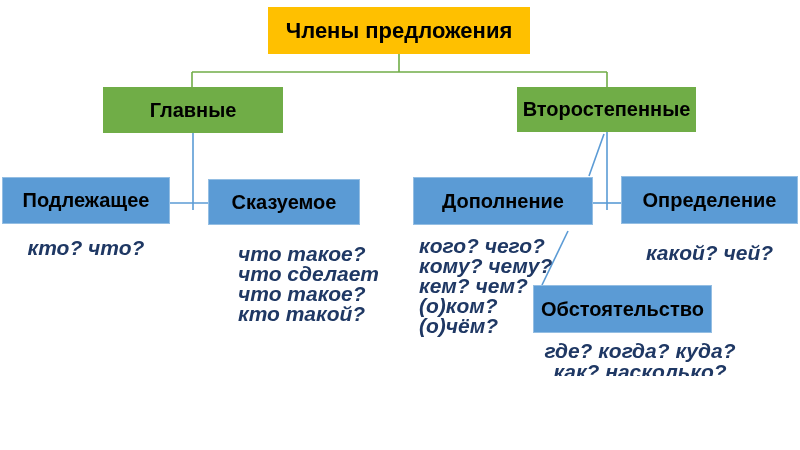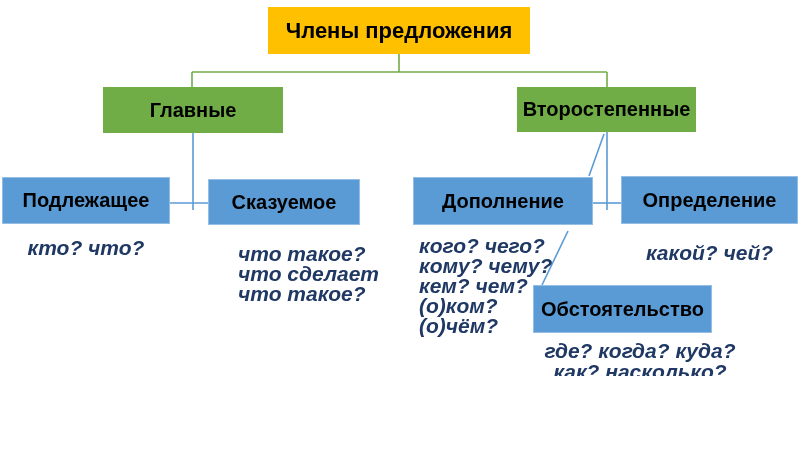--- a/index.html
+++ b/index.html
@@ -107,20 +107,21 @@
   </div>
 
   <div class="questions q-center" style="left:2px; top:238px; width:168px;">
     <div>кто? что?</div>
   </div>
 
   <div class="questions q-left" style="left:238px; top:244px; width:150px;">
     <div>что такое?</div>
     <div>что сделает</div>
     <div>что такое?</div>
+    <div>кто такой?</div>
   </div>
 
   <div class="questions q-left" style="left:419px; top:236px; width:150px;">
     <div>кого? чего?</div>
     <div>кому? чему?</div>
     <div>кем? чем?</div>
     <div>(о)ком?(о)чём?</div>
   </div>
 
   <div class="questions q-center" style="left:621px; top:243px; width:177px;">

